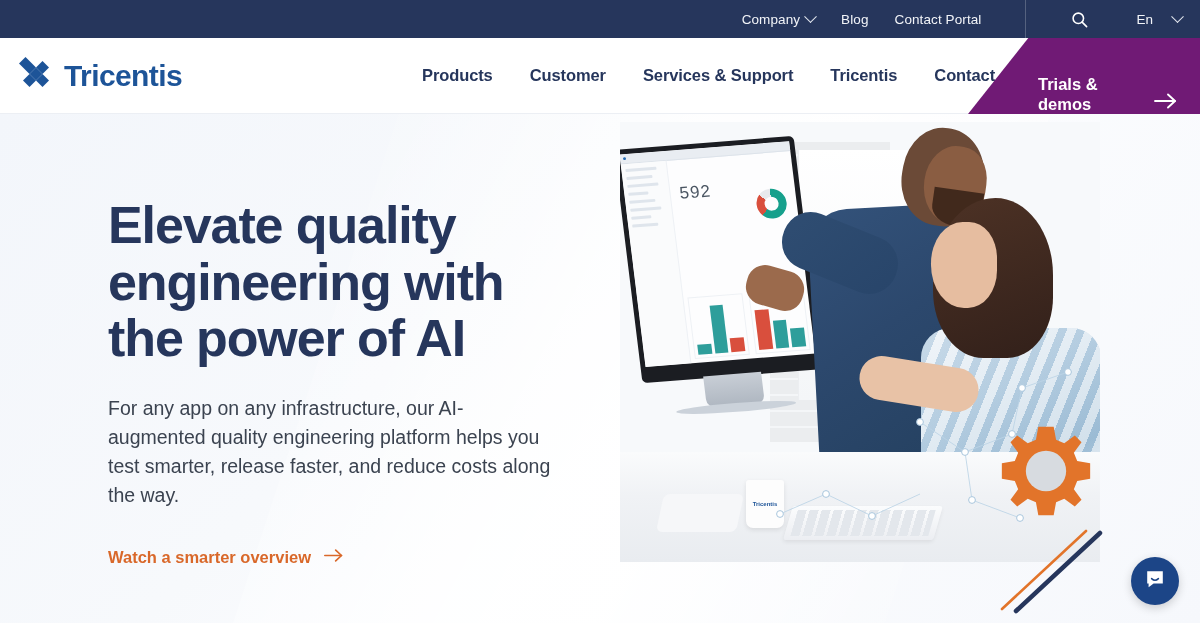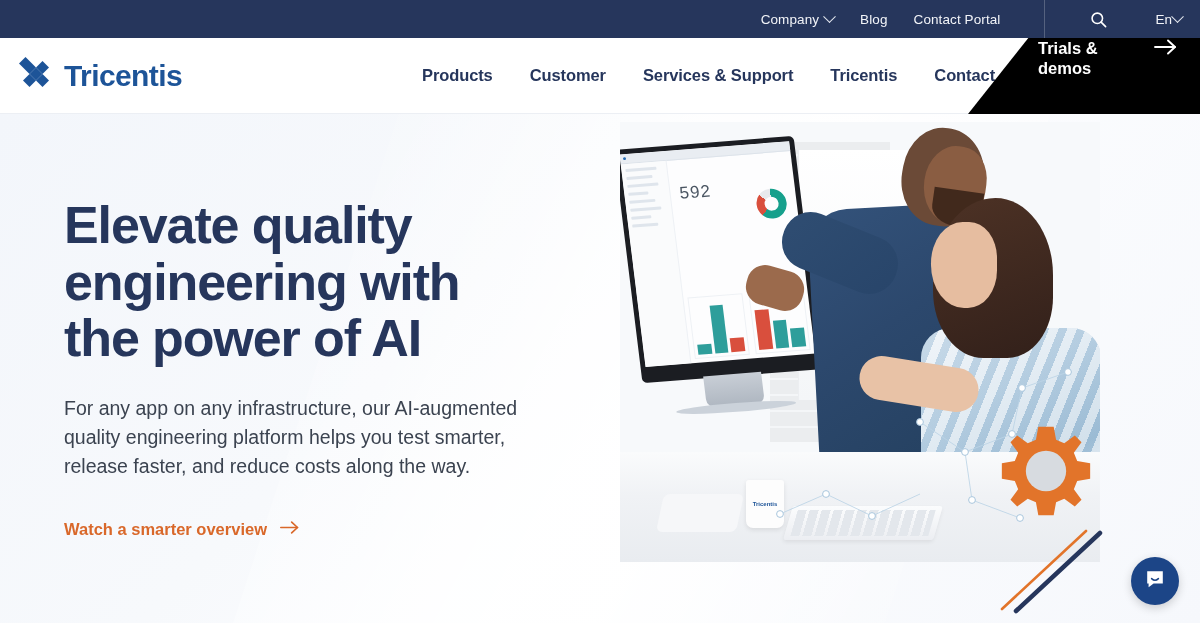--- a/index.html
+++ b/index.html
@@ -49,21 +49,21 @@
   .topbar-sep {
     width: 1px; height: 38px;
     background: rgba(255,255,255,0.22);
     margin: 0 14px 0 18px;
   }
   .search-btn {
     display: flex; align-items: center; justify-content: center;
     width: 26px; height: 26px; cursor: pointer;
   }
   .lang-btn {
-    display: flex; align-items: center; gap: 1px;
+    display: flex; align-items: center; gap: 20px;
     font-size: 13.5px; color: #f2f4f8; cursor: pointer;
     margin-left: 18px;
   }
 
   
   .mainnav {
     position: relative;
     height: 76px;
     background: #ffffff;
     display: flex;
@@ -97,24 +97,24 @@
     white-space: nowrap;
     letter-spacing: -0.1px;
   }
 
   
   .nav-cta {
     position: absolute;
     top: 0; right: 0;
     height: 76px;
     width: 232px;
-    background: #000000;
+    background: #701a75;
     clip-path: polygon(26% 0, 100% 0, 100% 100%, 0 100%);
     display: flex;
-    align-items: flex-start;
+    align-items: flex-end;
     justify-content: space-between;
     padding: 0 22px 0 70px;
     cursor: pointer;
   }
   .nav-cta-label {
     color: #ffffff;
     font-size: 16.5px;
     font-weight: 700;
     line-height: 1.22;
     max-width: 72px;
@@ -140,21 +140,21 @@
 
   .hero-inner {
     position: relative;
     width: 1200px; height: 100%;
     display: flex;
   }
 
   .hero-copy {
     position: relative;
     z-index: 5;
-    padding-left: 64px;
+    padding-left: 108px;
     padding-top: 83px;
     width: 560px;
   }
   .hero-title {
     font-size: 52px;
     font-weight: 700;
     line-height: 1.09;
     color: #26365c;
     letter-spacing: -1.1px;
     max-width: 420px;

